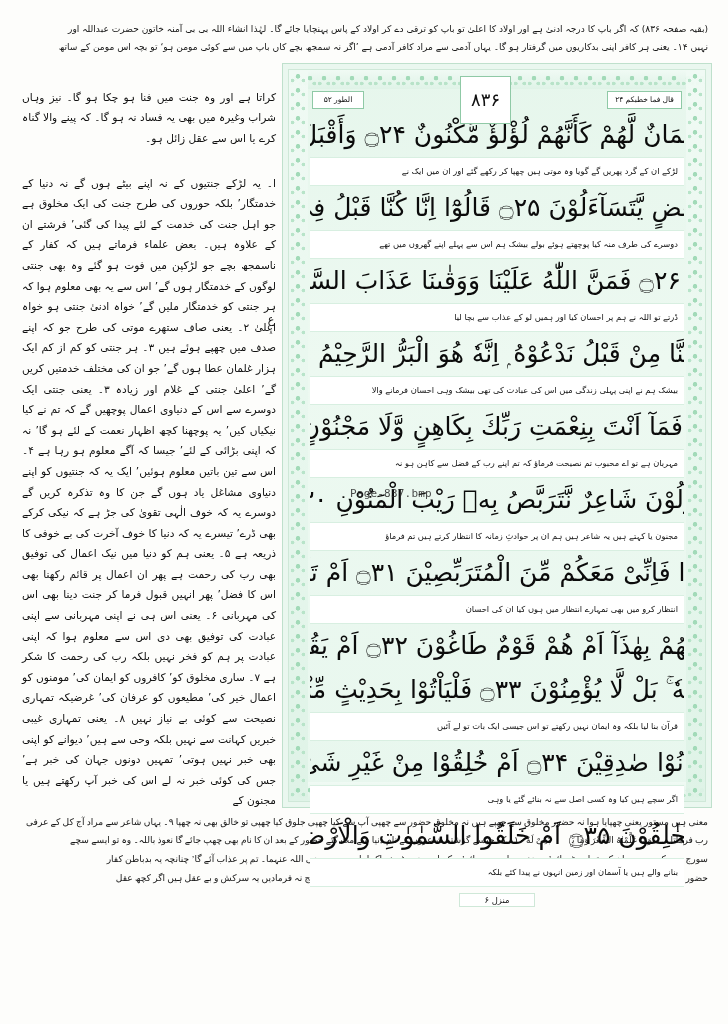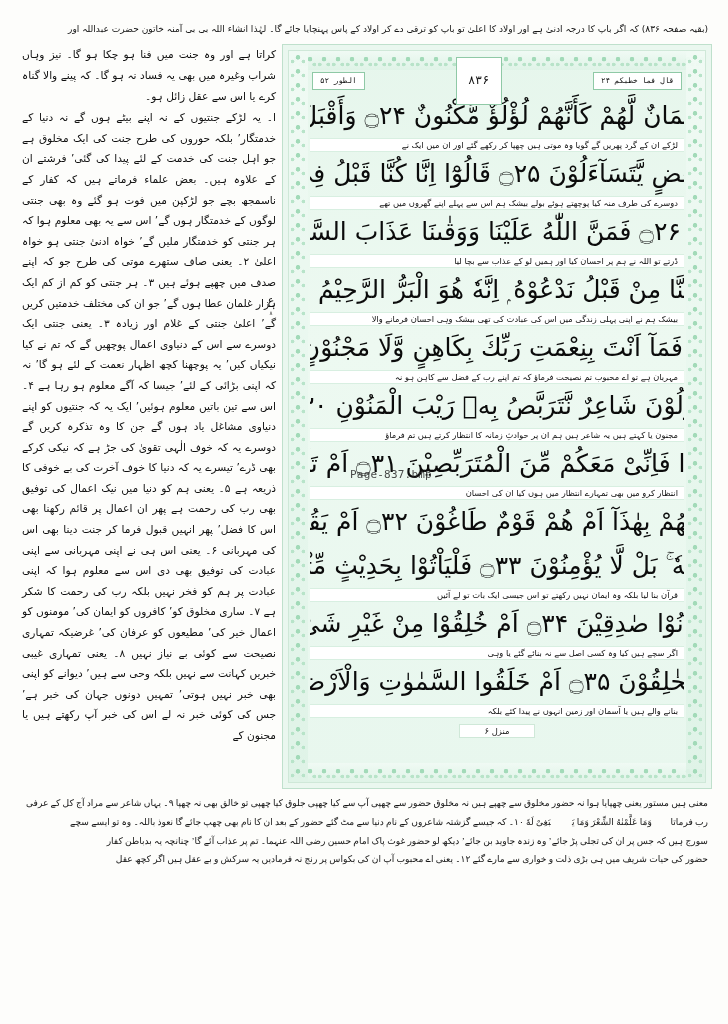--- a/index.html
+++ b/index.html
@@ -90,23 +90,23 @@
   }
   .hbox{
     background:#ffffff;
     border:1px solid #8fc9a6;
     font-size:7.6px;
     line-height:12px;
     padding:2px 7px;
     min-width:52px;
     text-align:center;
     color:#101010;
-    font-family:Liberation Mono, monospace;
-  }
-  .hbox.page-no{ font-size:12px; padding:17px 10px; letter-spacing:1px; min-width:46px;}
+    font-family:Liberation Sans, sans-serif;
+  }
+  .hbox.page-no{ font-size:18px; padding:17px 10px; letter-spacing:1px; min-width:46px;}
 
   
   .qbody{ flex:1; display:flex; flex-direction:column; padding:2px 2px 0 2px; }
 
   .ayah-line{
     direction:rtl;
     text-align:center;
     font-size:25px;
     line-height:40px;
     color:#0b0b0b;
@@ -119,21 +119,21 @@
     height:44px;
     display:flex; align-items:center; justify-content:center;
   }
   .trans-line{
     direction:rtl;
     background:#ffffff;
     border-top:1px solid #d8efe1;
     border-bottom:1px solid #d8efe1;
     font-size:8.3px;
     line-height:14px;
-    height:14px;
+    height:29px;
     display:flex;align-items:center;
     padding:0 6px;
     color:#131313;
     overflow:hidden;
     white-space:nowrap;
     justify-content:space-between;
     flex:0 0 auto;
   }
   .manzil{
     direction:rtl;
@@ -177,40 +177,41 @@
     width:262px;
     direction:rtl;
     text-align:justify;
     font-size:10.6px;
     line-height:20.6px;
     padding:0 6px 0 2px;
     color:#101010;
     position:relative;
     overflow:hidden;
   }
-  .left-col p{ margin-bottom:1px; }
+  .left-col p{ margin-bottom:1px;margin-top:24px; }
 
   
   .bottom-notes{
     direction:rtl;
     text-align:justify;
     font-size:9.1px;
     line-height:17.6px;
     padding:6px 4px 0 4px;
     color:#131313;
   }
   .bottom-notes p{ margin-bottom:1px;font-family:Liberation Serif, serif; }
 </style>
 </head>
 <body>
 
 <div class="page">
 
   <div class="top-commentary">
     <p>(بقیہ صفحہ ۸۳۶) کہ اگر باپ کا درجہ ادنیٰ ہے اور اولاد کا اعلیٰ تو باپ کو ترقی دے کر اولاد کے پاس پہنچایا جائے گا۔ لہٰذا انشاء اللہ بی بی آمنہ خاتون حضرت عبداللہ اور</p>
+    <p>نہیں ۱۴۔ یعنی ہر کافر اپنی بدکاریوں میں گرفتار ہو گا۔ یہاں آدمی سے مراد کافر آدمی ہے ’اگر نہ سمجھ بچے کاں باپ میں سے کوئی مومن ہو‘ تو بچہ اس مومن کے ساتھ</p>
   </div>
 
   <div class="body-row">
 
     <div class="quran-panel">
       <div class="quran-inner">
         <div class="orn top"></div>
         <div class="orn bottom"></div>
         <div class="orn left"></div>
         <div class="orn right"></div>

